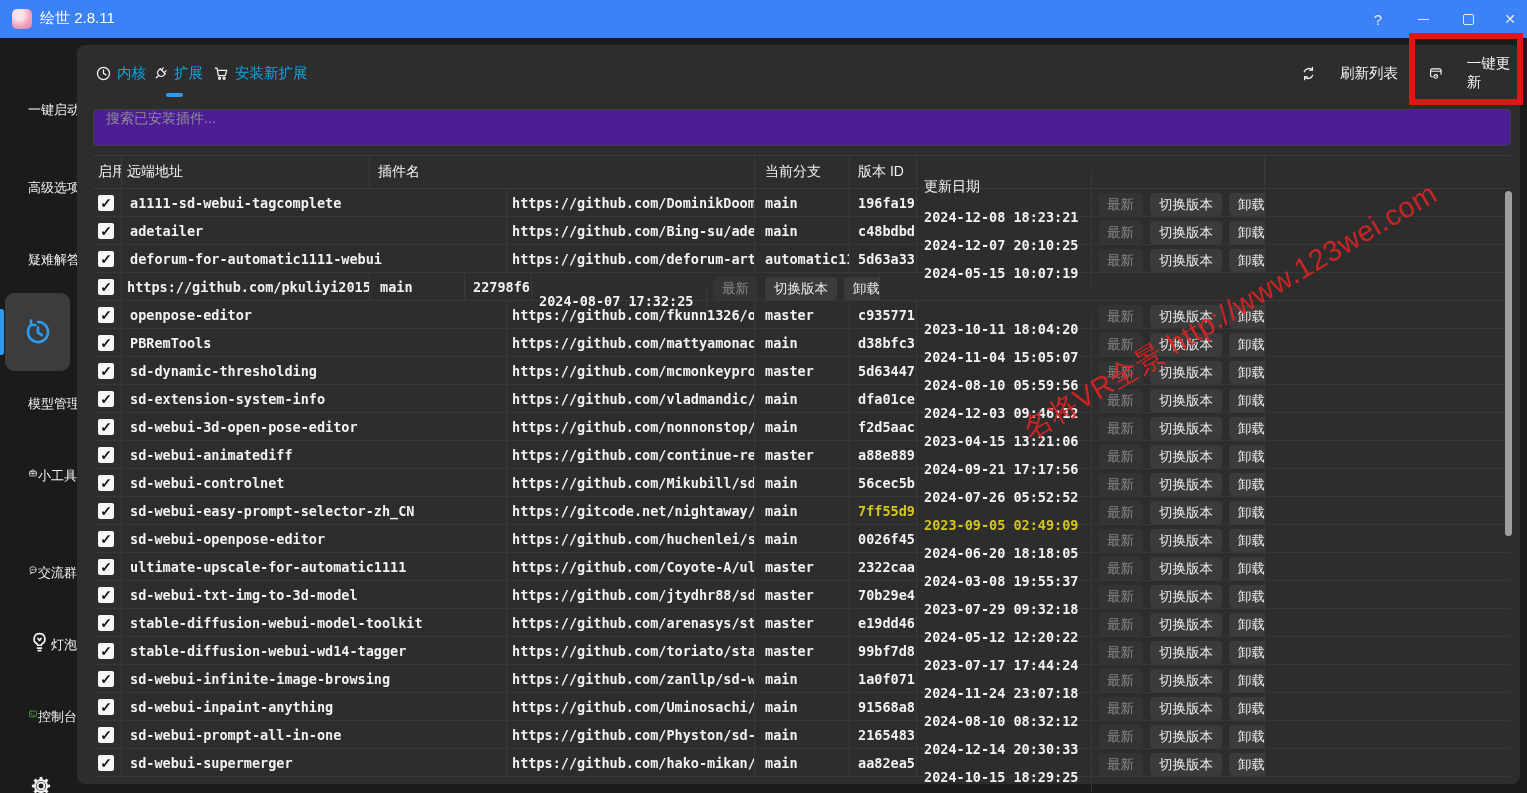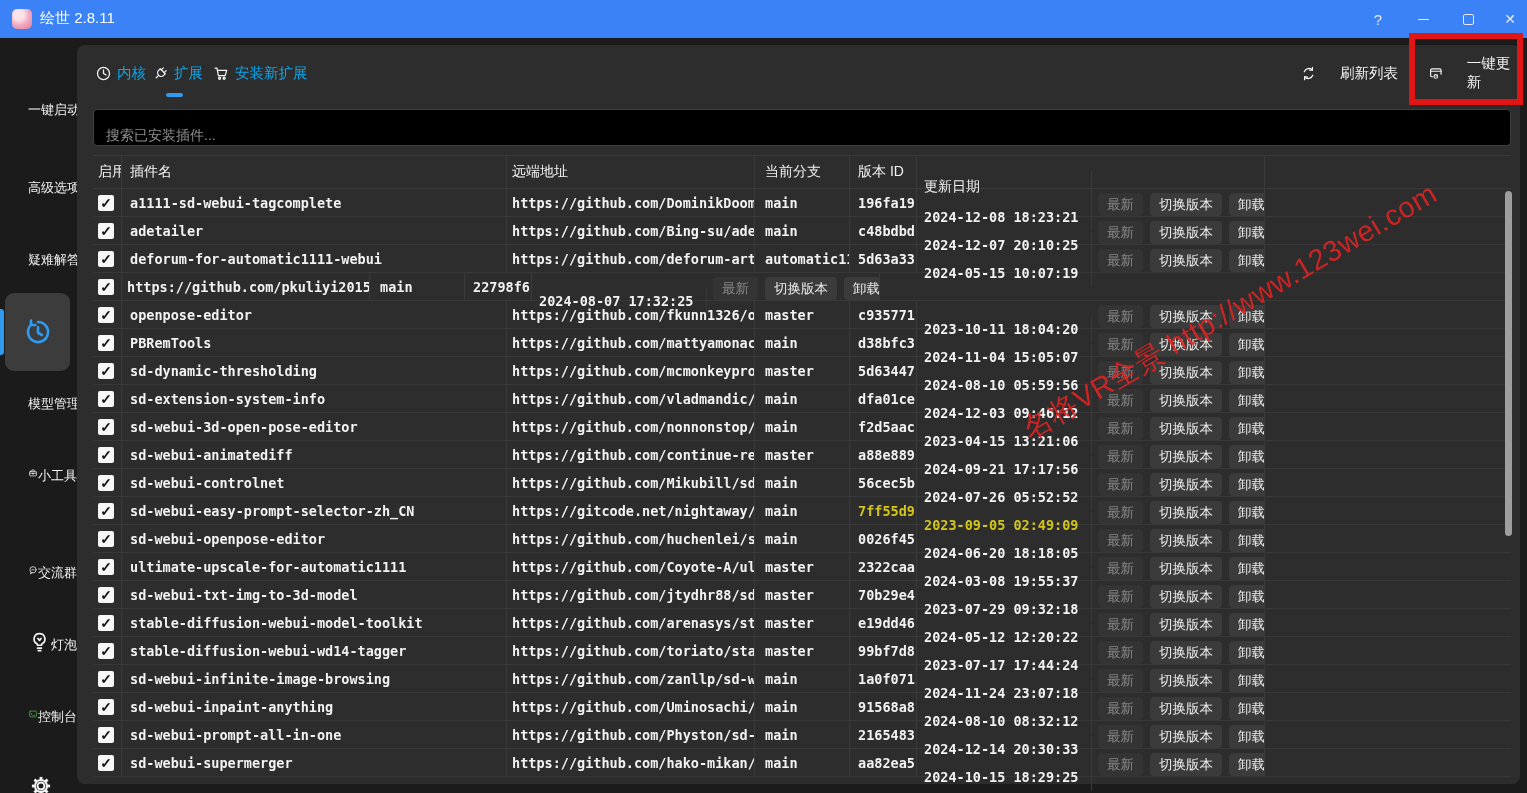--- a/index.html
+++ b/index.html
@@ -42,23 +42,23 @@
   .tab { position:absolute; top:14px; height:28px; display:flex; align-items:center; gap:5px;
          font-size:14.5px; color:#0ea5e9; }
   .tab svg { width:17px; height:17px; }
   .tab-underline { position:absolute; left:89px; top:48px; width:17px; height:4px;
                    border-radius:2px; background:#2e9bf0; }
   .topbtn { position:absolute; top:14px; height:28px; display:flex; align-items:center; gap:23px;
             font-size:14.5px; color:#f2f2f2; }
   .topbtn svg { width:17px; height:17px; }
 
   
-  .search { position:absolute; left:16px; top:64px; width:1418px; height:37px; background:#000000;
+  .search { position:absolute; left:16px; top:64px; width:1418px; height:37px; background:#4c1d95;
             border:1px solid #404040; border-radius:4px; color:#8f8f8f; font-size:14px;
-            display:flex; align-items:flex-end; padding-left:12px; }
+            display:flex; align-items:flex-start; padding-left:12px; }
 
   
   .table { position:absolute; left:16px; top:110px; width:1418px; border-top:1px solid #3a3a3a; }
   .thead { display:flex; height:33px; align-items:center; border-bottom:1px solid #3a3a3a;
            font-size:14px; color:#f2f2f2; }
   .trow  { display:flex; height:28px; align-items:center; border-bottom:1px solid #383838; }
   .cell  { height:100%; display:flex; align-items:center; border-right:1px solid #3a3a3a;
            overflow:hidden; white-space:nowrap; }
   .c0{width:29px; padding-left:5px;} .c1{width:385px; padding-left:8px;}
   .c2{width:248px; padding-left:5px;} .c3{width:95px; padding-left:10px;}
@@ -256,22 +256,22 @@
     <span>一键更新</span>
   </div>
 
   <div class="search">
     <span>搜索已安装插件...</span>
   </div>
 
   <div class="table">
     <div class="thead">
       <div class="cell c0">启用</div>
+      <div class="cell c2">远端地址</div>
       <div class="cell c1">插件名</div>
-      <div class="cell c2">远端地址</div>
       <div class="cell c3">当前分支</div>
       <div class="cell c4">版本 ID</div>
       <div class="cell c5">更新日期</div>
       <div class="cell c6"></div>
       <div class="cell c7"></div>
     </div>
     <div>
         <div class="trow">
           <div class="cell c0">
             <span class="cb">✓</span>

